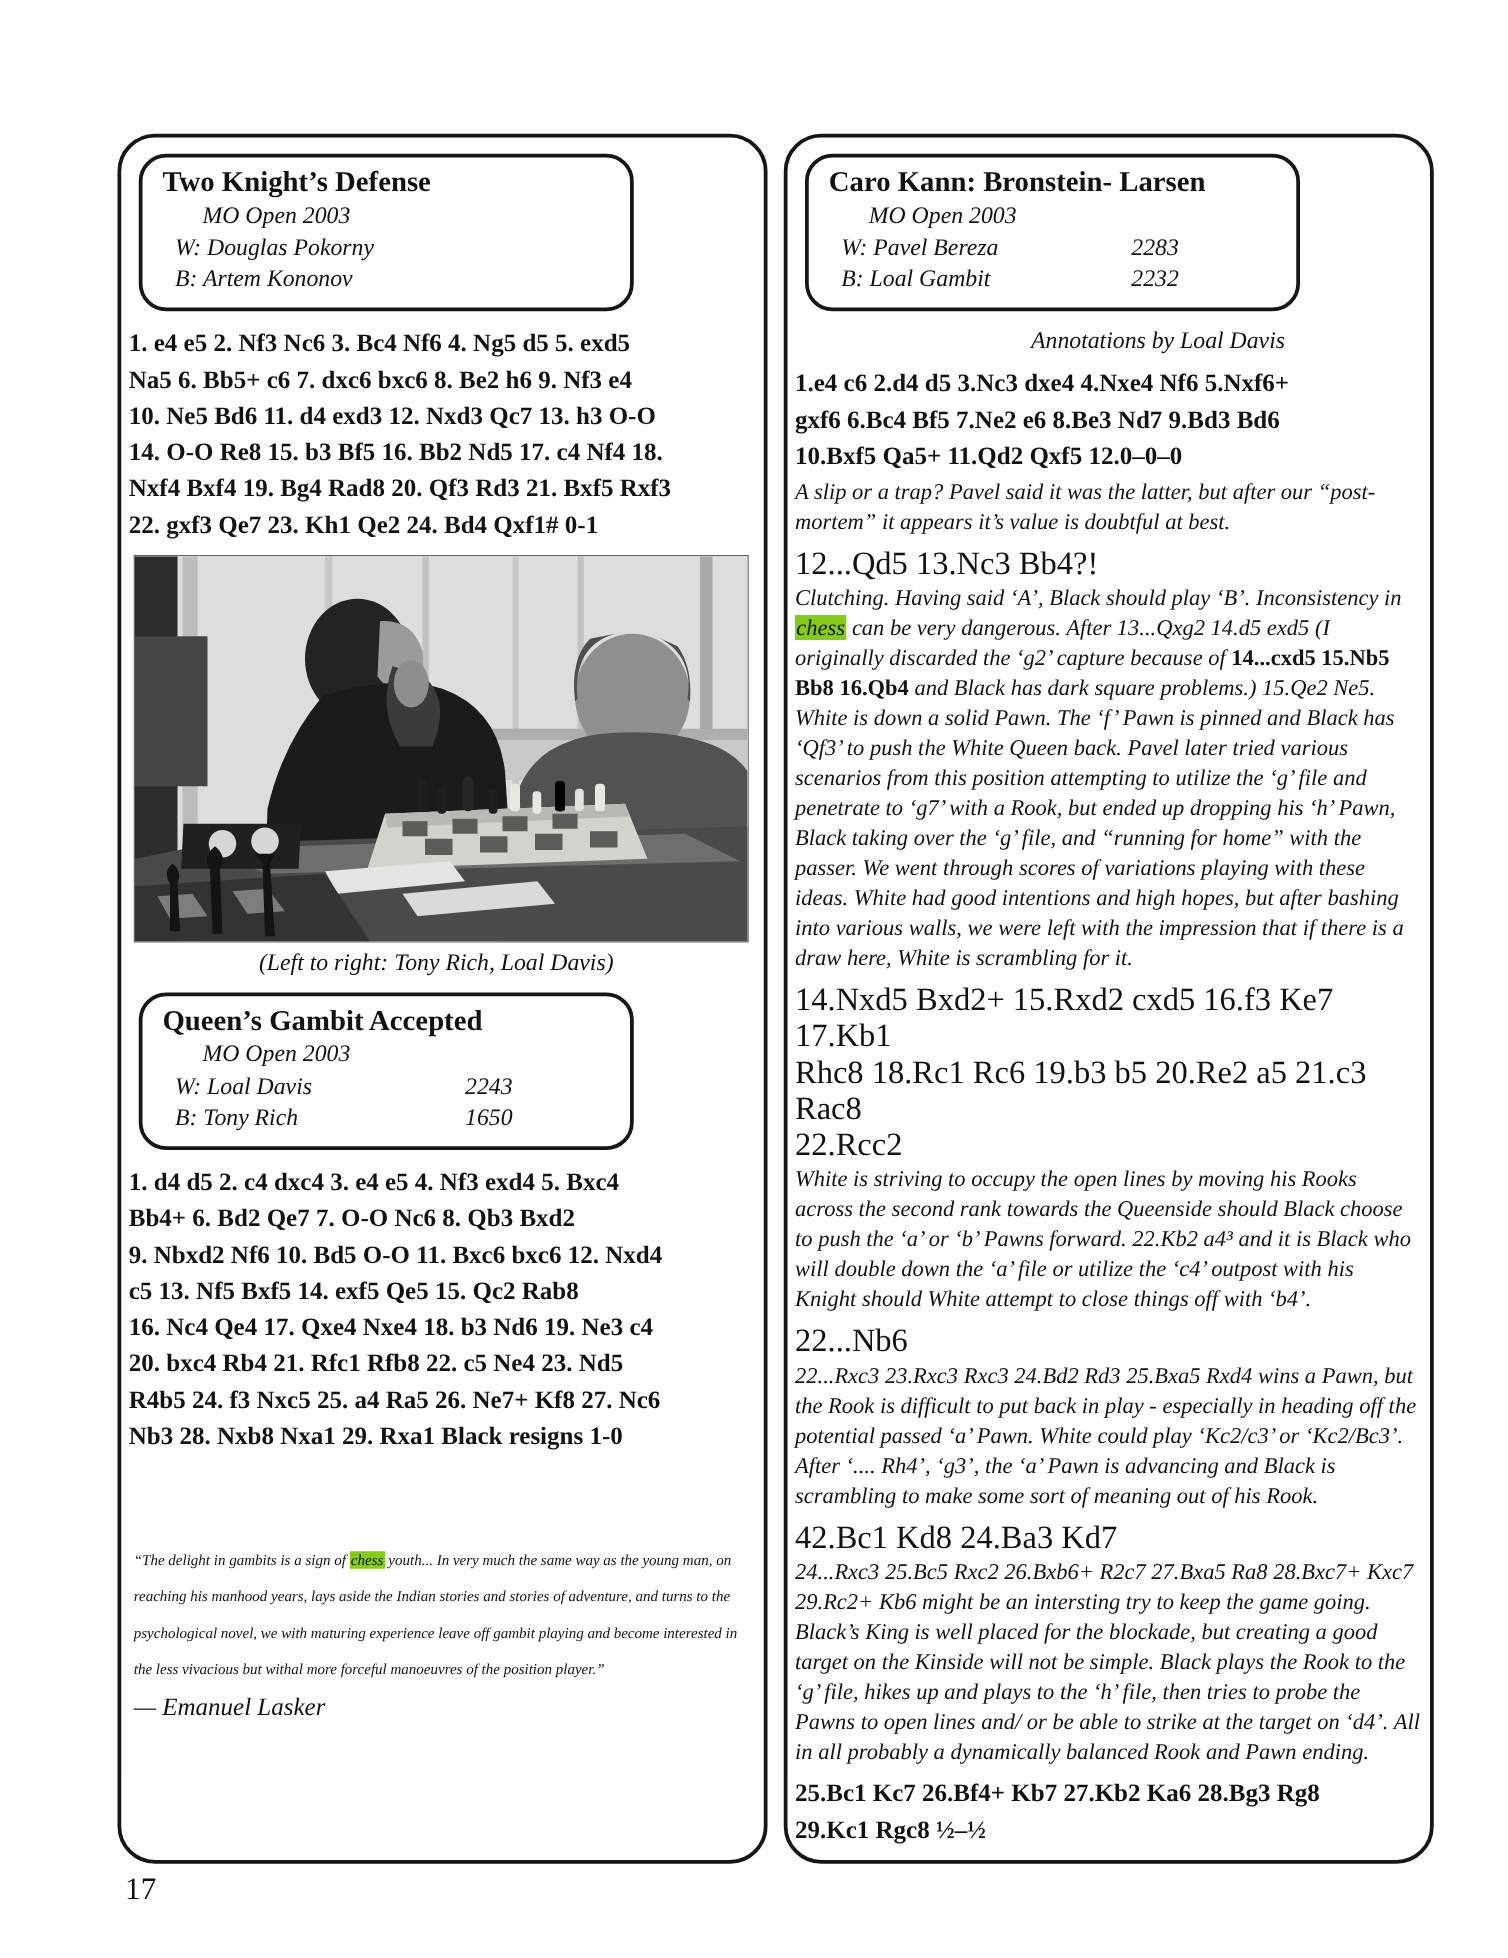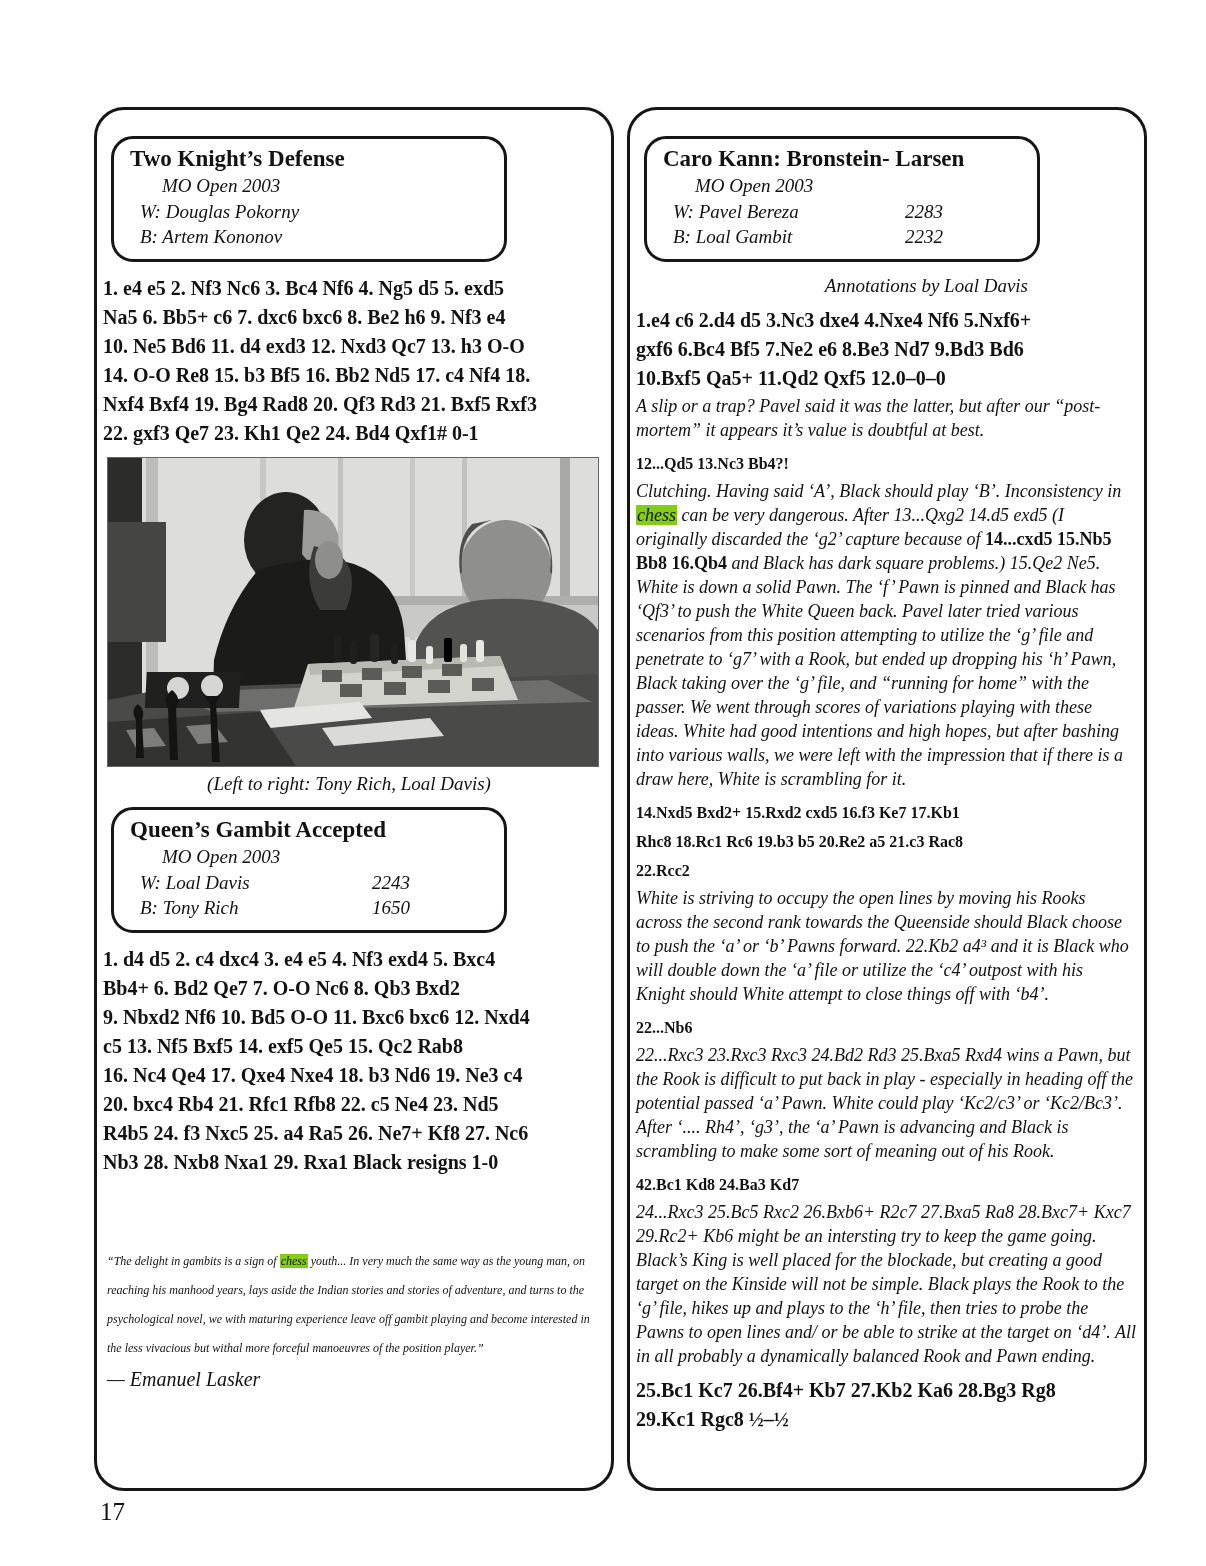--- a/index.html
+++ b/index.html
@@ -4,40 +4,40 @@
 <style>
   html,body { margin:0; padding:0; }
   body {
     width:1206px; height:1566px; background:#ffffff; position:relative;
     font-family:"Liberation Serif", serif; color:#121212;
     overflow:hidden;
   }
   .column {
     position:absolute; top:107px; height:1384px; width:520px;
     border:3px solid #161616; border-radius:30px; box-sizing:border-box;
-    padding:24px 8px 0 6px; background:#fff; overflow:hidden;
+    padding:11px 8px 0 6px; background:#fff; overflow:hidden;
   }
   #col-left  { left:94px; }
   #col-right { left:627px; }
 
   .game-box {
     border:3px solid #161616; border-radius:22px; box-sizing:border-box;
     width:396px; margin:2px 0 12px 8px; padding:6px 14px 10px 16px;
   }
   .game-title { font-weight:bold; font-size:23px; line-height:28px; }
   .game-event { font-style:italic; font-size:19px; line-height:26px; margin-left:32px; }
   .player-row { font-style:italic; font-size:19px; line-height:25px; margin-left:10px; }
   .player-name { display:inline-block; min-width:232px; }
 
   .moves {
     font-weight:bold; font-size:20px; line-height:29px;
     white-space:pre-line; margin:8px 0 0 0;
   }
   .heading {
-    font-weight:bold; font-size:16px; line-height:29px;
+    font-weight:normal; font-size:26px; line-height:29px;
     white-space:pre-line; margin:7px 0 0 0;
   }
   .note {
     font-style:italic; font-size:18px; line-height:24px; margin:1px 0 0 0;
   }
   .note b { font-style:normal; font-weight:bold; }
   .hl { background:#84cc16; color:inherit; padding:0 1px;text-align:center; }
 
   .photo-frame { width:490px; height:308px; margin:9px 0 0 4px; border:1px solid #666; box-sizing:content-box; }
   .photo-frame svg { display:block; }

